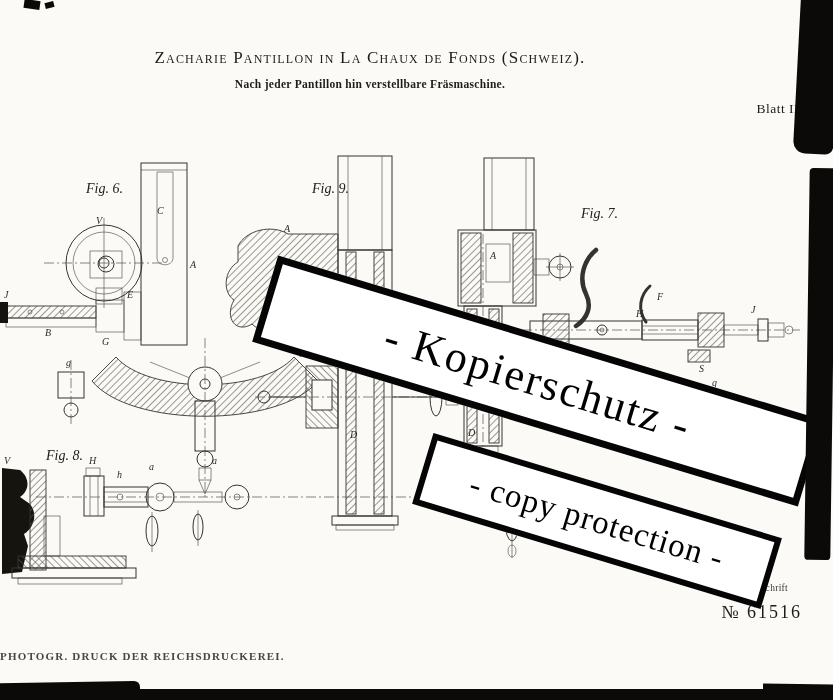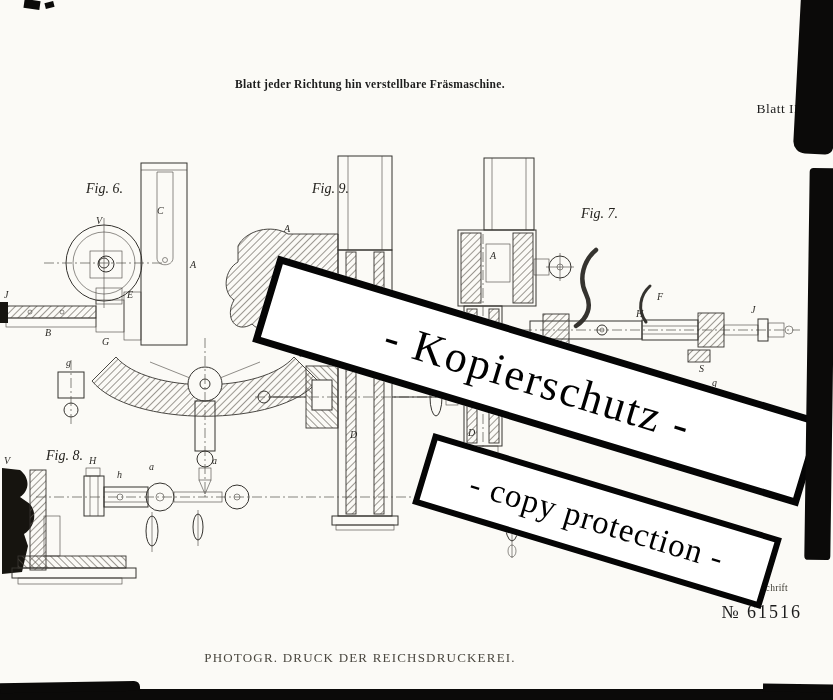--- a/index.html
+++ b/index.html
@@ -20,22 +20,22 @@
   .claw2{stroke:#35332f;stroke-width:3;fill:none;stroke-linecap:round;}
   .plbl{font:italic 10px "Liberation Serif", serif;fill:#2e2c28;}
   .flbl{font:italic 14px "Liberation Serif", serif;fill:#23211d;}
   
   .hdr{position:absolute;left:0;width:740px;text-align:center;z-index:2;}
   .title{top:48px;font-size:17px;font-variant:small-caps;letter-spacing:1.2px;}
   .subtitle{top:78px;font-size:11.5px;font-weight:700;letter-spacing:.3px;}
   .sheet{position:absolute;right:30px;top:101px;font-size:13.5px;letter-spacing:.5px;z-index:2;}
   .f-ref{position:absolute;right:45px;top:583px;font-size:9.5px;letter-spacing:.3px;color:#3a382f;z-index:2;}
   .f-num{position:absolute;right:31px;top:602px;font-size:18px;letter-spacing:2px;z-index:2;}
-  .f-prn{position:absolute;left:0;top:650px;width:720px;text-align:center;
-         font-size:13px;letter-spacing:1.2px;color:#4a473f;z-index:2;}
+  .f-prn{position:absolute;left:0;top:650px;width:720px;text-align:left;
+         font-size:11px;letter-spacing:1.2px;color:#4a473f;z-index:2;font-weight:bold;}
   
   .wm{position:absolute;background:#fff;border:7px solid #050505;box-sizing:border-box;
       display:flex;align-items:center;justify-content:center;z-index:4;
       font-family:"Liberation Serif", serif;color:#000;white-space:nowrap;}
   .wm1{left:253px;top:336px;width:570px;height:90px;transform:rotate(16.8deg);
        font-size:44px;letter-spacing:2px;}
   .wm2{left:415px;top:484px;width:364px;height:74px;transform:rotate(16.8deg);
        border-width:6px;font-size:33px;letter-spacing:1px;}
   
   .art{position:absolute;background:#0b0a09;z-index:5;}
@@ -285,21 +285,22 @@
         <ellipse class="ln" cx="198" cy="527" rx="5" ry="13"></ellipse>
       </g>
 
       <text class="plbl" x="4" y="464">V</text>
       <text class="plbl" x="89" y="464">H</text>
       <text class="plbl" x="117" y="478">h</text>
       <text class="plbl" x="149" y="470">a</text>
     </g>
   </svg>
 
-  <div class="hdr subtitle">Blatt jeder Richtung hin verstellbare Fräsmaschine.</div>
+  <div class="hdr title">Zacharie Pantillon in La Chaux de Fonds (Schweiz).</div>
+  <div class="hdr subtitle">Nach jeder Pantillon hin verstellbare Fräsmaschine.</div>
   <div class="sheet">Blatt II.</div>
 
   <div class="wm wm1">
     <span>- Kopierschutz -</span>
   </div>
   <div class="wm wm2">
     <span>- copy protection -</span>
   </div>
 
   <div class="f-ref">Zu der Patentschrift</div>

